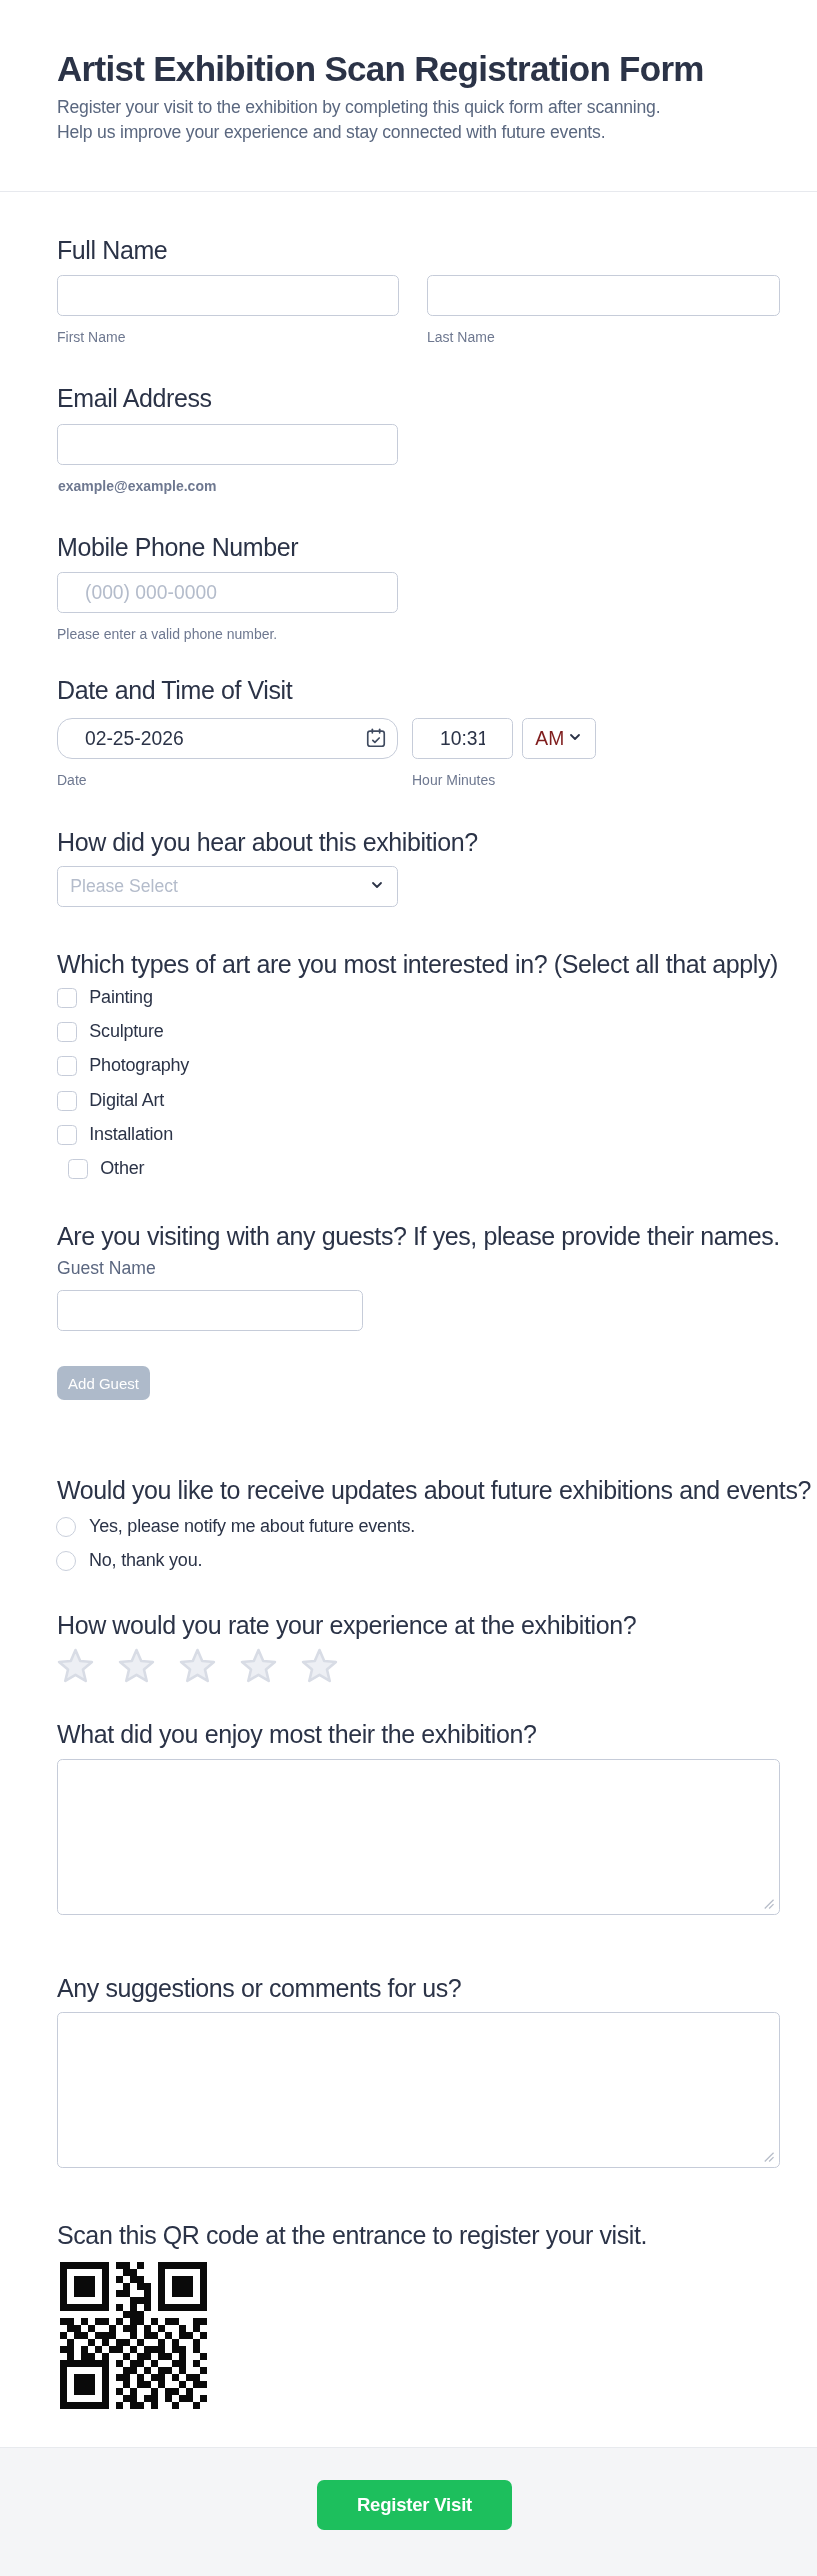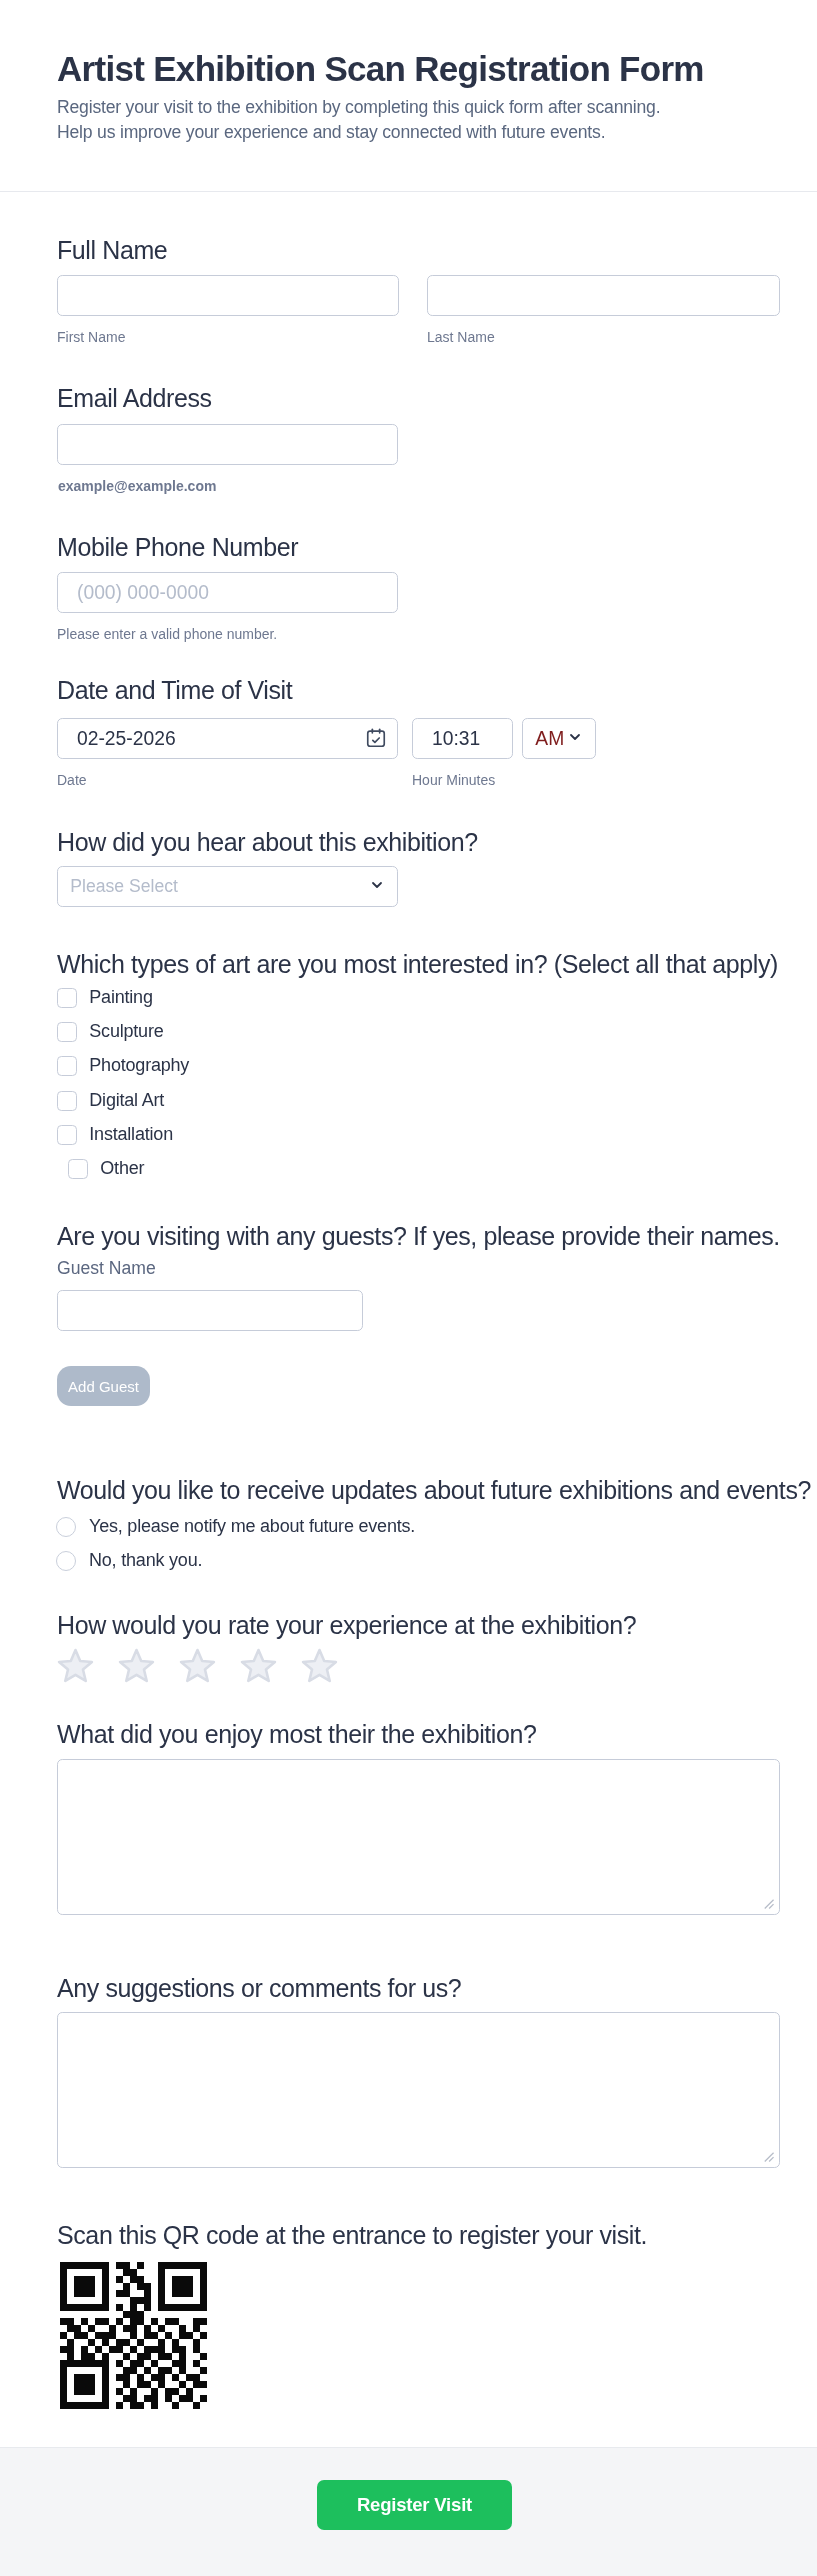--- a/index.html
+++ b/index.html
@@ -6,32 +6,32 @@
   #page{position:relative;width:818px;height:2576px;background:#ffffff;overflow:hidden;
         font-family:"Liberation Sans",sans-serif;color:#2b3347;}
   .ab{position:absolute;}
   .title{font-size:35px;font-weight:700;letter-spacing:-0.7px;color:#2b3347;white-space:nowrap;}
   .subtitle{font-size:17.6px;letter-spacing:-0.2px;color:#5a677f;line-height:24.6px;white-space:nowrap;}
   .divider{height:0.9px;background:#e7e9ee;}
   .qlabel{font-size:25px;font-weight:500;letter-spacing:-0.4px;color:#2b3347;white-space:nowrap;}
   .sublabel{font-size:14px;color:#6e7890;white-space:nowrap;}
   .guestlabel{font-size:17.6px;color:#5b6780;white-space:nowrap;}
   .input{box-sizing:border-box;height:41px;background:#fff;border:0.9px solid #c6ccd9;border-radius:5.3px;
-         font-family:"Liberation Sans",sans-serif;font-size:19.3px;color:#2b3347;padding:0 19px;outline:none;}
+         font-family:"Liberation Sans",sans-serif;font-size:19.3px;color:#2b3347;padding:0 27px;outline:none;}
   .input::placeholder{color:#b4bccb;opacity:1;}
   .fakeselect{box-sizing:border-box;height:41px;background:#fff;border:0.9px solid #c6ccd9;border-radius:5.3px;
          display:flex;align-items:center;justify-content:space-between;padding:0 12.3px;cursor:pointer;}
   .fakeselect .ph{font-size:17.6px;color:#b4bccb;}
   .fakeselect .val{font-size:19.3px;color:#7f1d1d;}
   .checkrow{display:flex;align-items:center;gap:12.3px;height:21px;}
   .checkbox{box-sizing:border-box;width:20px;height:20px;border:0.9px solid #c6ccd9;border-radius:4.4px;background:#fff;flex:0 0 auto;}
   .optlabel{font-size:18px;letter-spacing:-0.2px;color:#2b3347;white-space:nowrap;}
   .radiorow{display:flex;align-items:center;gap:13px;height:21px;}
   .radio{box-sizing:border-box;width:20px;height:20px;border:1.8px solid #c9cfdb;border-radius:50%;background:#fff;flex:0 0 auto;}
-  .addguest{box-sizing:border-box;width:93px;height:40px;border:none;border-radius:14px;background:#aebaca;
+  .addguest{box-sizing:border-box;width:93px;height:34px;border:none;border-radius:7px;background:#aebaca;
             color:#ffffff;font-family:"Liberation Sans",sans-serif;font-size:15px;display:flex;align-items:center;justify-content:center;cursor:pointer;}
   .starsrow{display:flex;gap:22px;}
   textarea.bigta{box-sizing:border-box;width:723px;height:156px;background:#fff;border:0.9px solid #c6ccd9;border-radius:5.3px;
             resize:none;font-family:"Liberation Sans",sans-serif;font-size:19.3px;color:#2b3347;padding:10.6px 12.3px;outline:none;}
   .ta-grip{position:absolute;right:3.5px;bottom:3.5px;width:12.3px;height:12.3px;pointer-events:none;}
   .footerband{width:818px;height:129px;background:#f4f5f7;border-top:0.9px solid #e8eaee;box-sizing:border-box;}
   .submitbtn{box-sizing:border-box;width:195px;height:50px;background:#1dbf5d;border:none;border-radius:7px;
              color:#fff;font-family:"Liberation Sans",sans-serif;font-size:18.5px;font-weight:600;letter-spacing:-0.2px;
              display:flex;align-items:center;justify-content:center;cursor:pointer;}
   #qr{display:grid;grid-template-columns:repeat(21,7px);grid-auto-rows:7px;}
@@ -56,21 +56,21 @@
 
   <div class="ab qlabel" style="left:57px;top:384px;">Email Address</div>
   <input class="ab input" style="left: 57px; top: 424px; width: 341px;">
   <div class="ab sublabel" style="left:58px;top:478px;font-weight:bold;">example@example.com</div>
 
   <div class="ab qlabel" style="left:57px;top:533px;">Mobile Phone Number</div>
   <input class="ab input" style="left: 57px; top: 572px; width: 341px;" placeholder="(000) 000-0000">
   <div class="ab sublabel" style="left:57px;top:626px;">Please enter a valid phone number.</div>
 
   <div class="ab qlabel" style="left:57px;top:676px;">Date and Time of Visit</div>
-  <input class="ab input" style="left: 57px; top: 718px; width: 341px; padding-right: 44px;" value="02-25-2026">
+  <input class="ab input" style="left: 57px; top: 718px; width: 341px; padding-right: 44px; border-radius: 15px;" value="02-25-2026">
   <span class="ab" style="left:365px;top:727px;">
     <svg class="icon-cal" viewBox="0 0 24 24" fill="none" stroke="#3f4a5f" stroke-width="1.8" stroke-linecap="round" stroke-linejoin="round">
       <rect x="3" y="4.5" width="18" height="16.5" rx="2.5"></rect>
       <line x1="8" y1="2.5" x2="8" y2="6.5"></line>
       <line x1="16" y1="2.5" x2="16" y2="6.5"></line>
       <path d="M8.5 14.5l2.3 2.3 4.7-4.8"></path>
     </svg>
   </span>
   <input class="ab input" style="left: 412px; top: 718px; width: 101px;" value="10:31">
   <div class="ab fakeselect" style="left:522px;top:718px;width:74px;">

